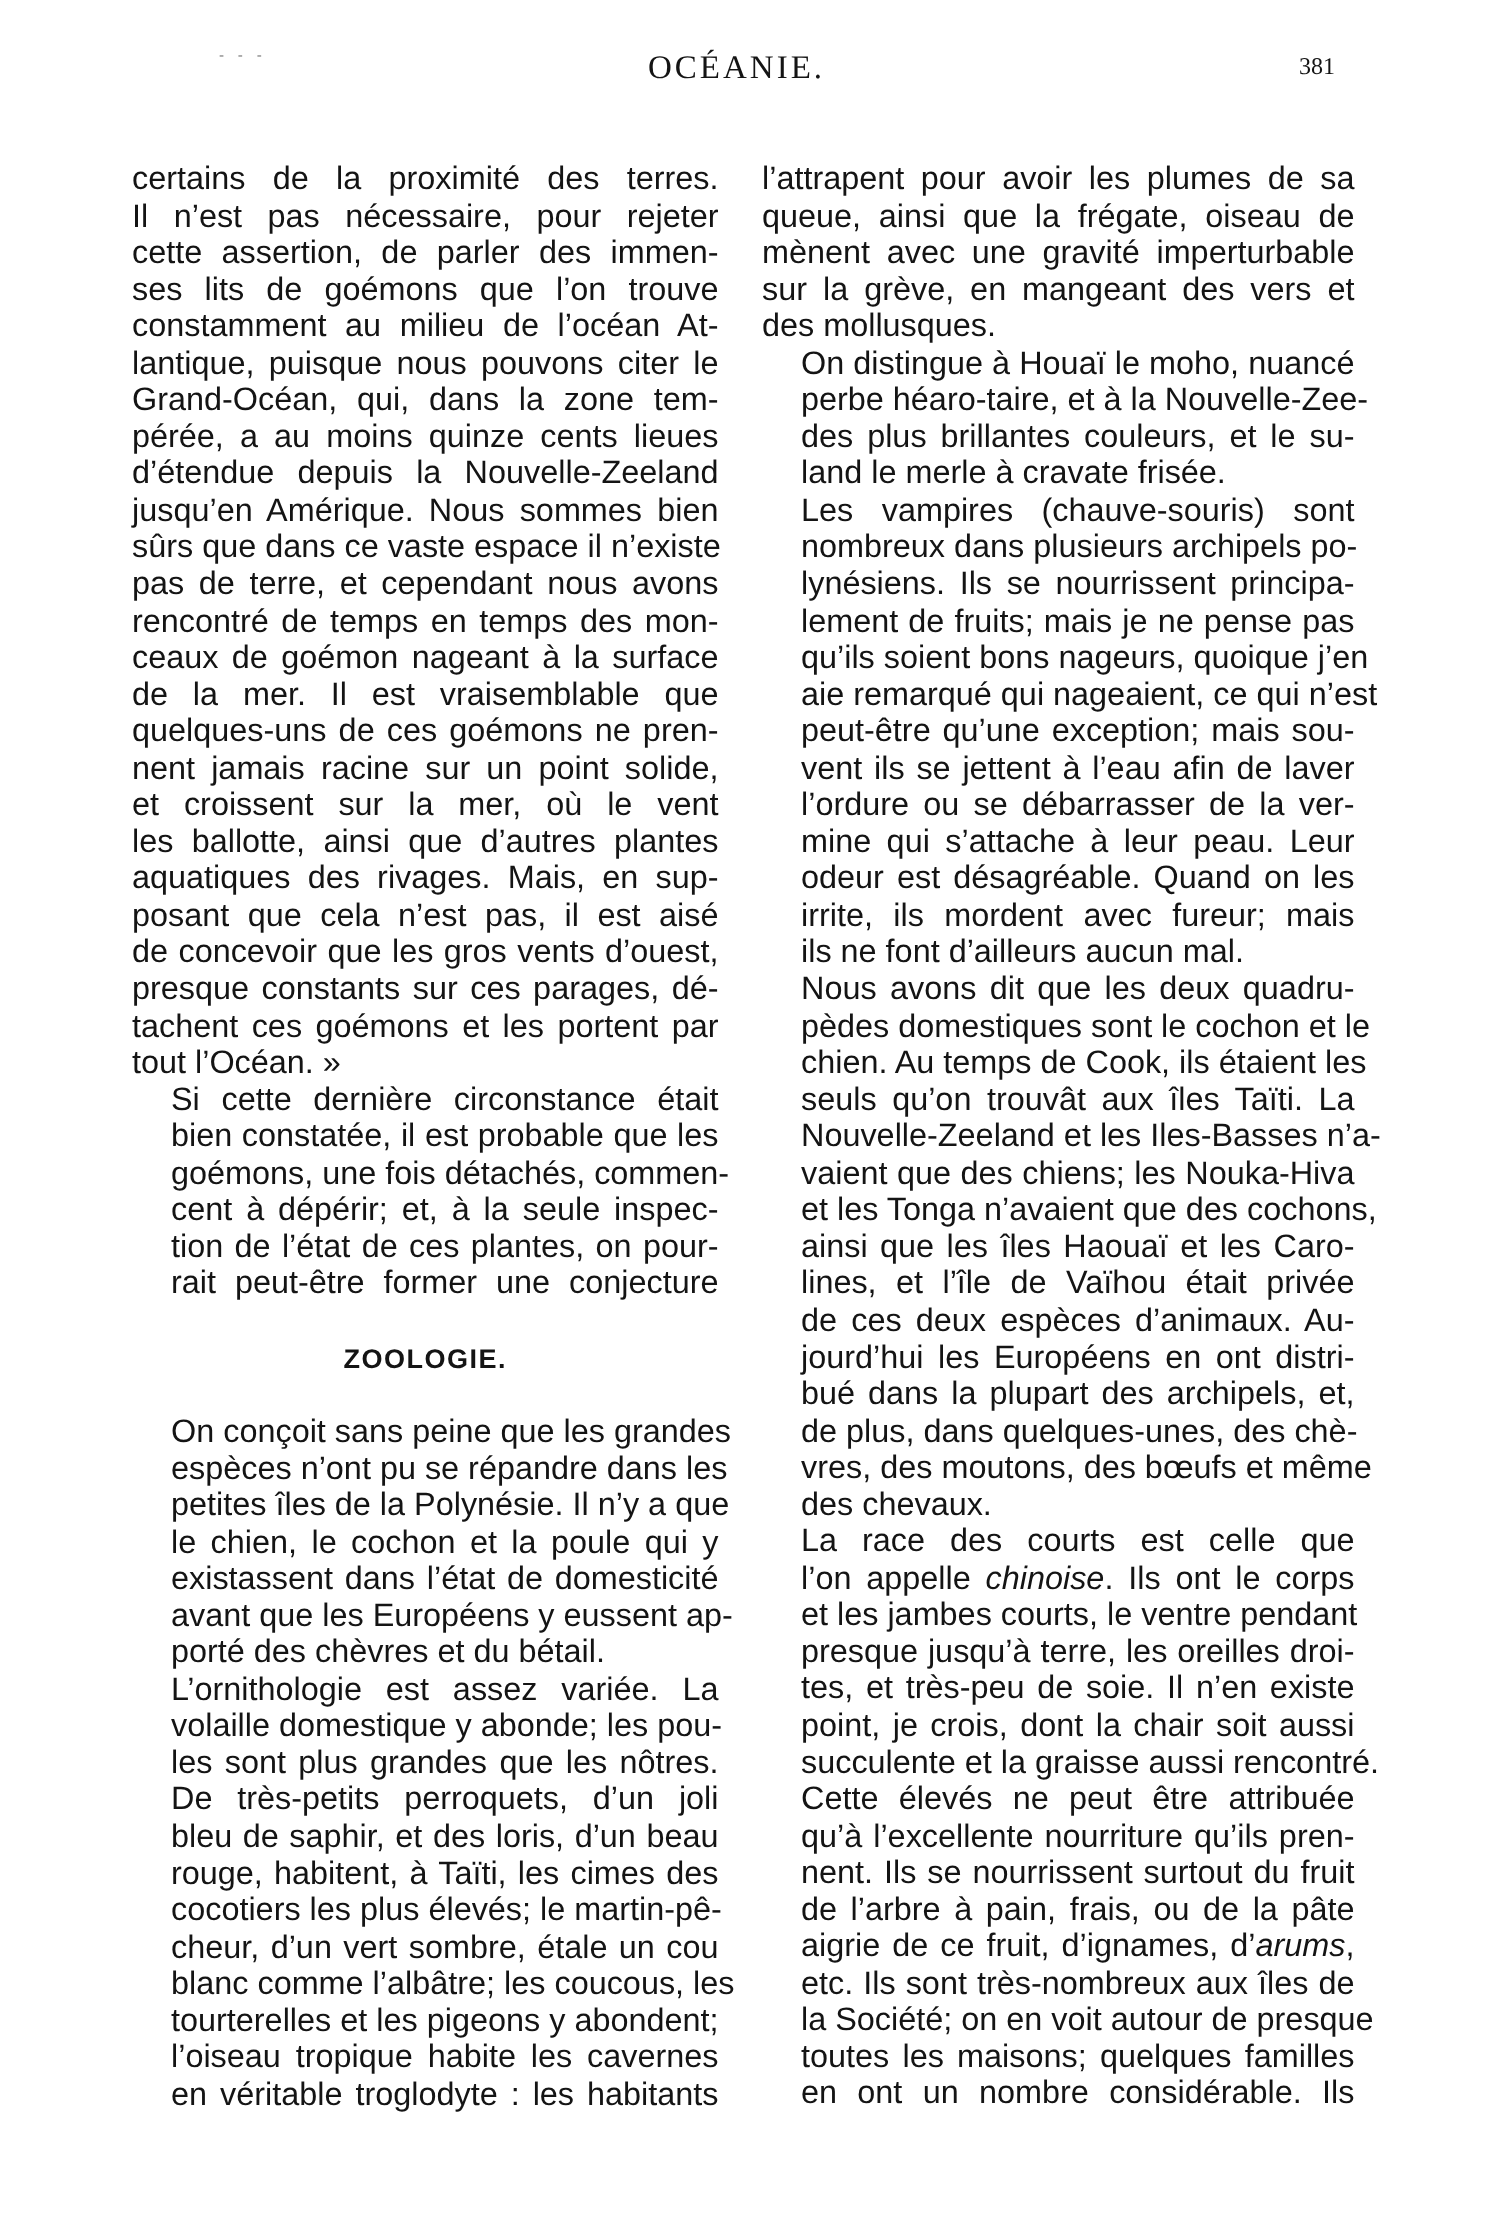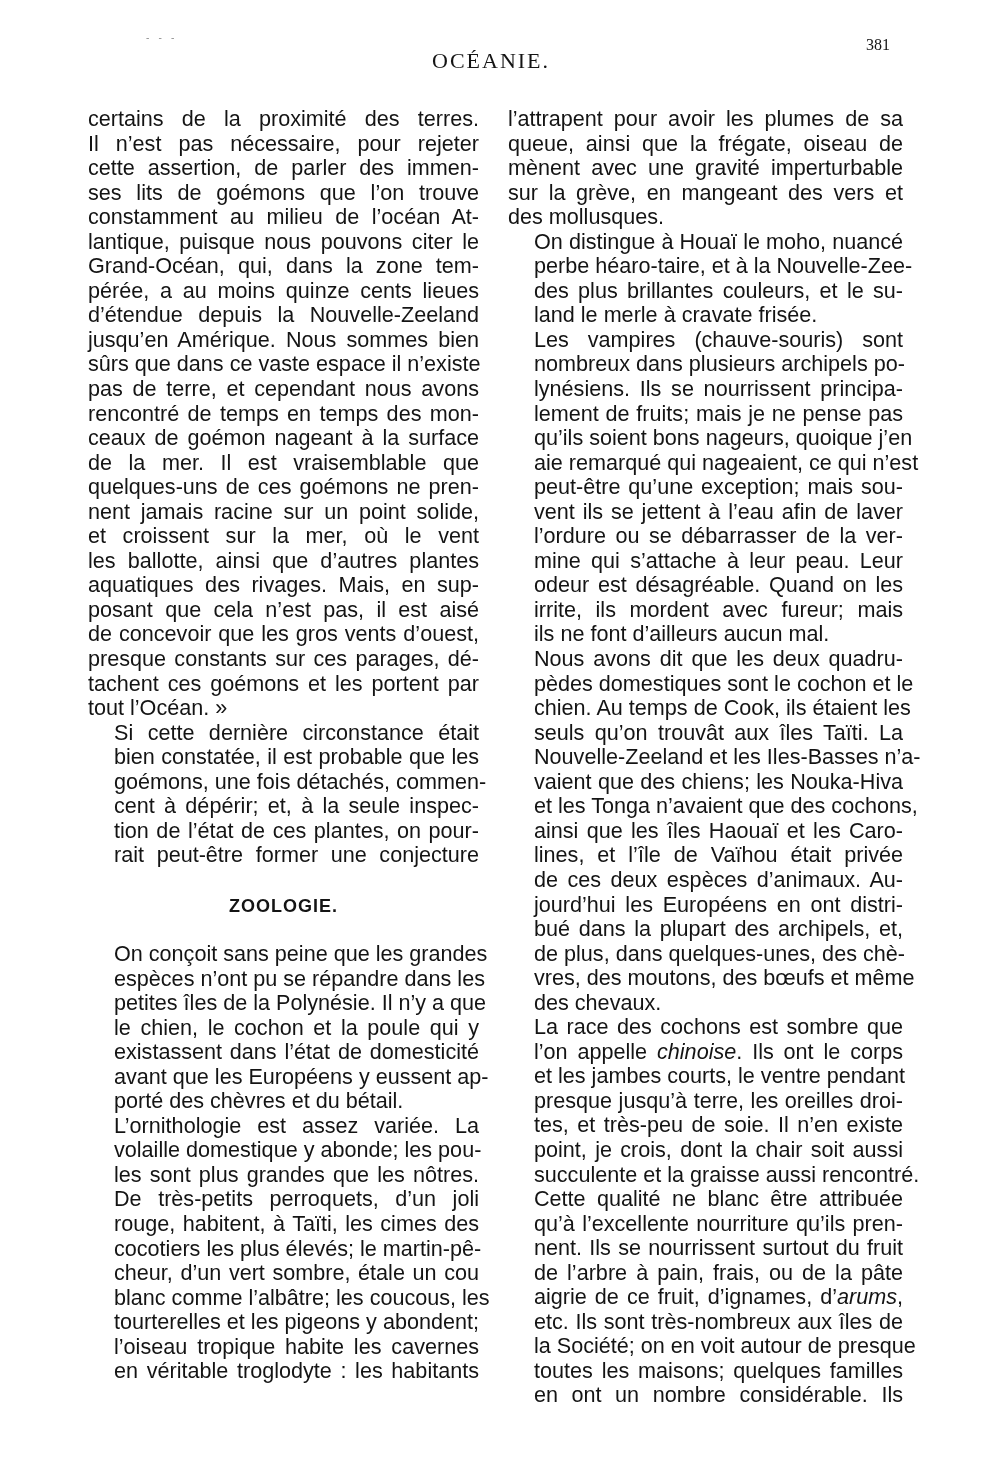--- a/index.html
+++ b/index.html
@@ -1,20 +1,20 @@
 <!DOCTYPE html>
 <html><head>
 <meta charset="utf-8">
 <style>
   html, body { margin: 0; padding: 0; background: #ffffff; }
   body { width: 1000px; height: 1483px; position: relative; overflow: hidden;
          font-family: "DejaVu Serif", "Liberation Serif", serif; color: #141414; }
   .page { position: absolute; left: 0; top: 0; width: 1000px; height: 1483px; }
   .running-head { position: absolute; top: 28px; left: 0; width: 1000px; height: 34px; }
-  .head-title { position: absolute; left: 432px; top: 20px; font-size: 22px; letter-spacing: 2px;
+  .head-title { position: absolute; left: 432px; top: 4px; font-size: 22px; letter-spacing: 2px;
                 font-family: "Liberation Serif", serif; font-weight: normal; }
   .page-number { position: absolute; left: 866px; top: 8px; font-size: 16px;
                  font-family: "Liberation Serif", serif; font-weight: normal; }
   .head-marks { position: absolute; left: 146px; top: 4px; font-size: 10px; color: #777; letter-spacing: 3px; }
   .column { position: absolute; top: 74px; font-family: Liberation Sans, sans-serif;
             font-size: 21.6px; line-height: 24.55px; text-align: justify; margin-top: 33px; }
   .col-left { left: 88px; width: 391px; }
   .col-right { left: 508px; width: 395px; }
   .para { margin: 0; text-indent: 0; }
   .para.indent { text-indent: 26px; }
@@ -81,20 +81,21 @@
           <span class="line">le chien, le cochon et la poule qui y</span>
           <span class="line">existassent dans l’état de domesticité</span>
           <span class="line">avant que les Européens y eussent ap-</span>
           <span class="line last">porté des chèvres et du bétail.</span>
         </p>
         <p class="para indent">
           <span class="line" style="text-indent: 26px;">L’ornithologie est assez variée. La</span>
           <span class="line">volaille domestique y abonde; les pou-</span>
           <span class="line">les sont plus grandes que les nôtres.</span>
           <span class="line">De très-petits perroquets, d’un joli</span>
+          <span class="line">bleu de saphir, et des loris, d’un beau</span>
           <span class="line">rouge, habitent, à Taïti, les cimes des</span>
           <span class="line">cocotiers les plus élevés; le martin-pê-</span>
           <span class="line">cheur, d’un vert sombre, étale un cou</span>
           <span class="line">blanc comme l’albâtre; les coucous, les</span>
           <span class="line">tourterelles et les pigeons y abondent;</span>
           <span class="line">l’oiseau tropique habite les cavernes</span>
           <span class="line">en véritable troglodyte : les habitants</span>
         </p>
       </div>
   </div>
@@ -140,28 +141,28 @@
           <span class="line">ainsi que les îles Haouaï et les Caro-</span>
           <span class="line">lines, et l’île de Vaïhou était privée</span>
           <span class="line">de ces deux espèces d’animaux. Au-</span>
           <span class="line">jourd’hui les Européens en ont distri-</span>
           <span class="line">bué dans la plupart des archipels, et,</span>
           <span class="line">de plus, dans quelques-unes, des chè-</span>
           <span class="line">vres, des moutons, des bœufs et même</span>
           <span class="line last">des chevaux.</span>
         </p>
         <p class="para indent">
-          <span class="line" style="text-indent: 26px;">La race des cochons est sombre que</span>
+          <span class="line" style="text-indent: 26px;">La race des courts est celle que</span>
           <span class="line">l’on appelle <em>chinoise</em>. Ils ont le corps</span>
           <span class="line">et les jambes courts, le ventre pendant</span>
           <span class="line">presque jusqu’à terre, les oreilles droi-</span>
           <span class="line">tes, et très-peu de soie. Il n’en existe</span>
           <span class="line">point, je crois, dont la chair soit aussi</span>
           <span class="line">succulente et la graisse aussi rencontré.</span>
-          <span class="line">Cette qualité ne blanc être attribuée</span>
+          <span class="line">Cette élevés ne peut être attribuée</span>
           <span class="line">qu’à l’excellente nourriture qu’ils pren-</span>
           <span class="line">nent. Ils se nourrissent surtout du fruit</span>
           <span class="line">de l’arbre à pain, frais, ou de la pâte</span>
           <span class="line">aigrie de ce fruit, d’ignames, d’<em>arums</em>,</span>
           <span class="line">etc. Ils sont très-nombreux aux îles de</span>
           <span class="line">la Société; on en voit autour de presque</span>
           <span class="line">toutes les maisons; quelques familles</span>
           <span class="line">en ont un nombre considérable. Ils</span>
         </p>
       </div>

